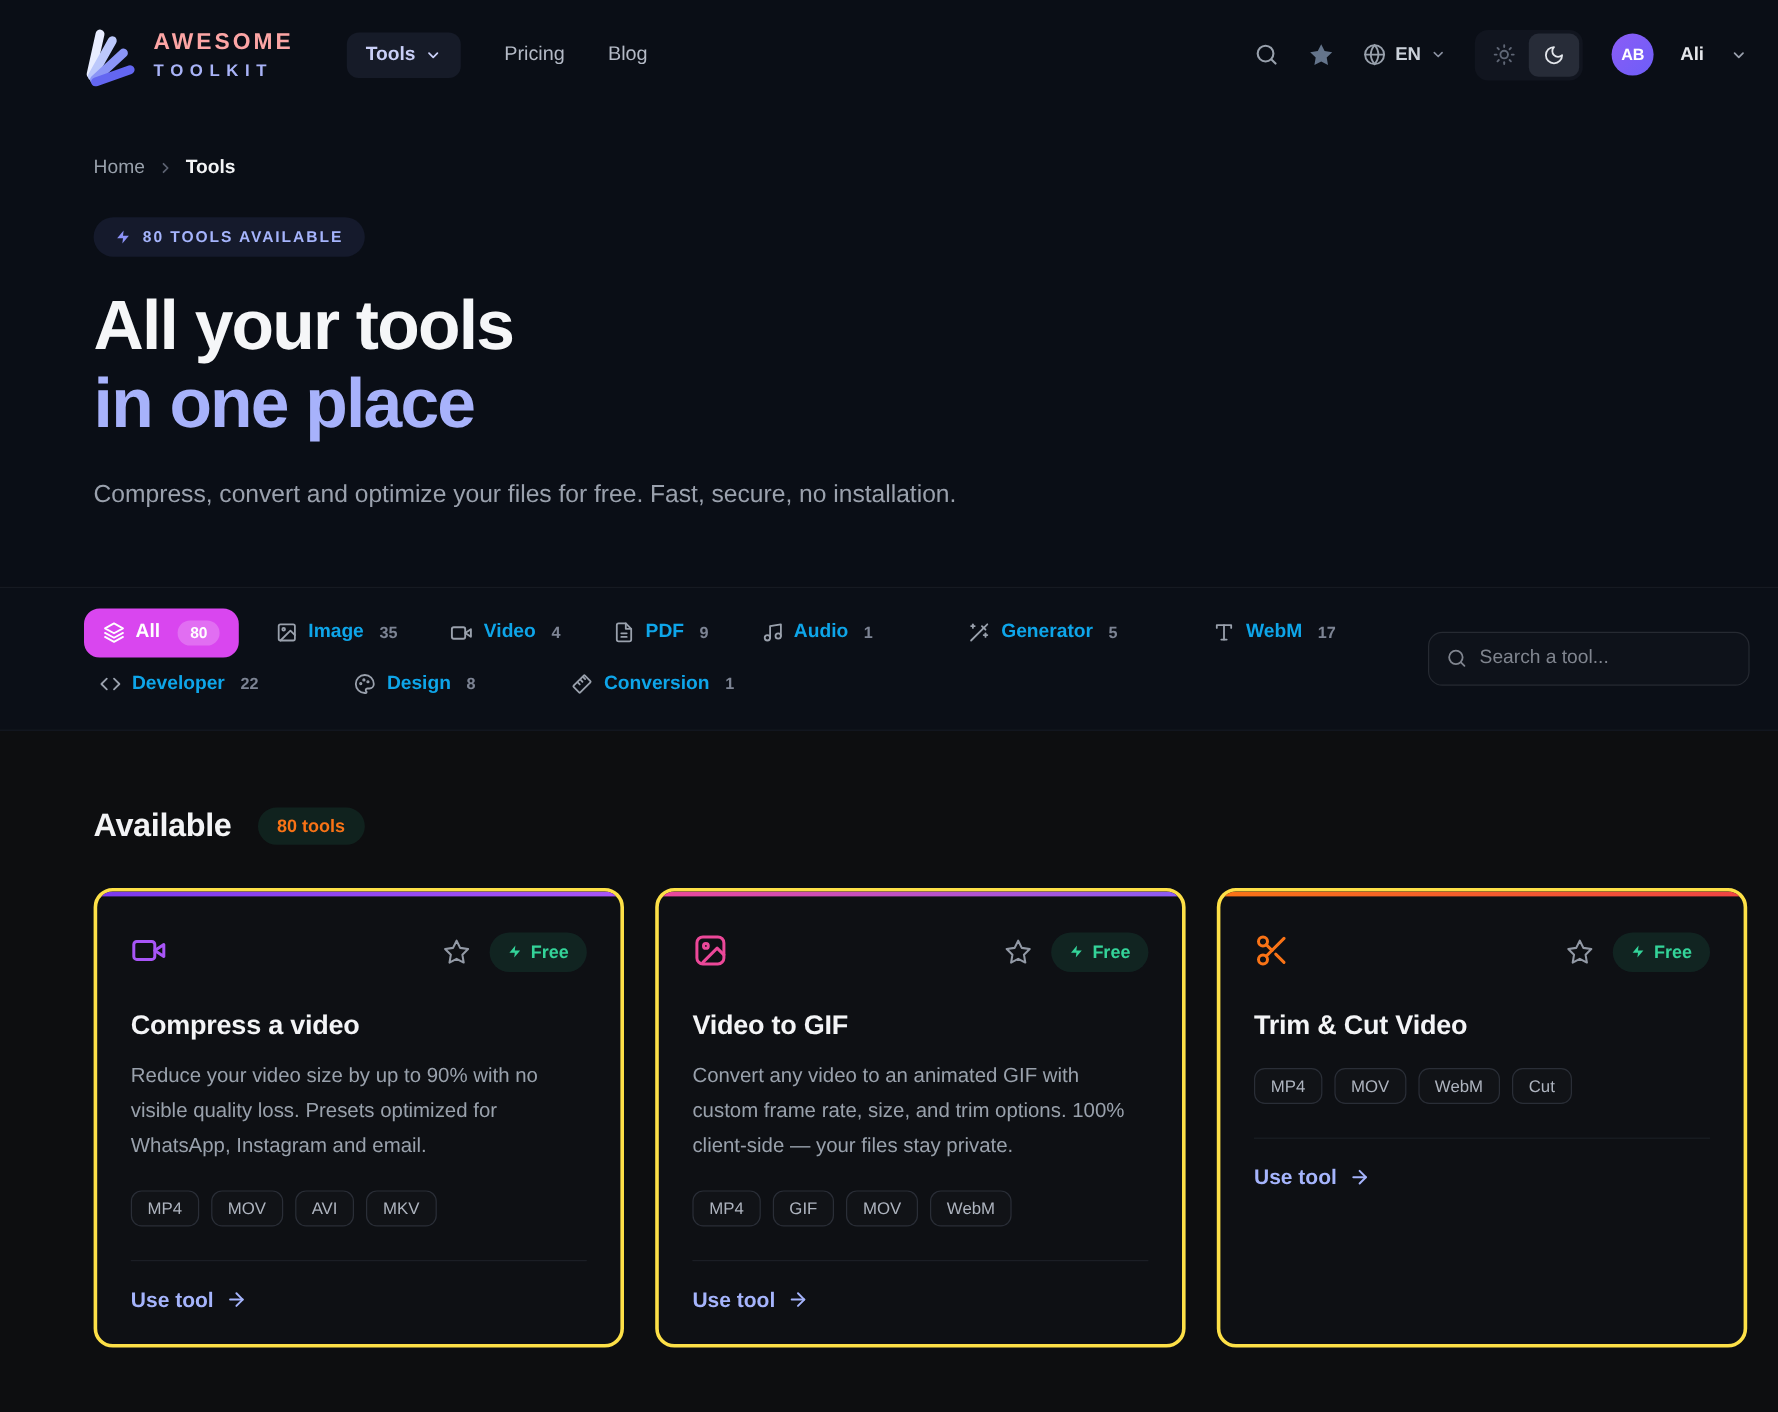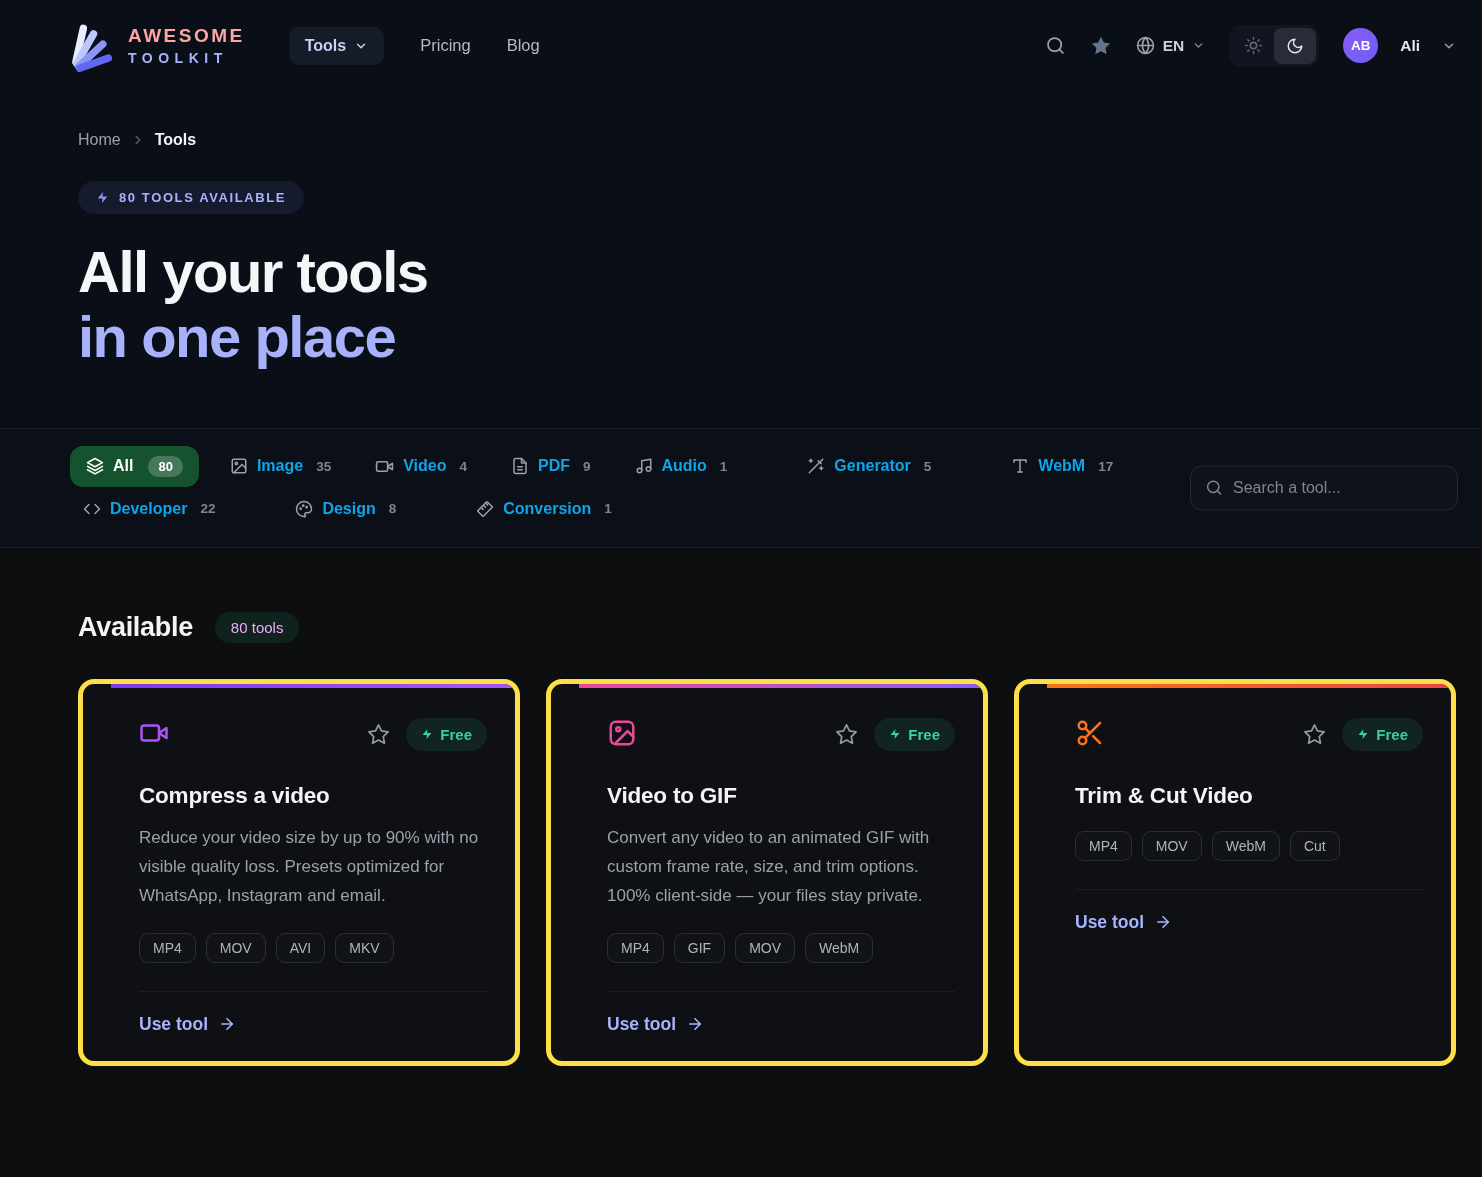--- a/index.html
+++ b/index.html
@@ -55,42 +55,42 @@
 
   
   .filterbar { background:#0b0f17; border-top:1px solid #161a22; border-bottom:1px solid #161a22;
                padding:17px 26px 19px 70px; position:relative; }
   .chip-rows { display:flex; flex-direction:column; gap:3px; }
   .chip-row { display:flex; align-items:center; gap:18px; }
   .chip { display:flex; align-items:center; gap:9px; padding:10px 13px; border-radius:10px;
           cursor:pointer; color:#9aa1ad; }
   .chip .chip-label { font-size:16px; font-weight:600; color:#0ea5e9; }
   .chip .chip-count { font-size:13.5px; font-weight:700; color:#7d8494; margin-left:4px; }
-  .chip.active { background:#14532d; border-radius:13px; padding:10px 16px; color:#fff; }
+  .chip.active { background:#d946ef; border-radius:13px; padding:10px 16px; color:#fff; }
   .chip.active .chip-label { color:#fff; }
   .chip.active .chip-count { background:rgba(255,255,255,.22); color:#fff; border-radius:999px;
                              padding:3px 10px; font-size:13px; margin-left:6px; }
   .tool-search { position:absolute; right:24px; top:50%; transform:translateY(-50%);
                  width:268px; height:45px; display:flex; align-items:center; gap:10px;
                  background:rgba(255,255,255,.015); border:1px solid #262a32; border-radius:12px;
                  padding:0 14px; }
   .tool-search input { flex:1; background:transparent; border:none; outline:none;
                        color:#d5d9e0; font-size:16px; font-family:inherit; min-width:0; }
   .tool-search input::placeholder { color:#80858f; }
   .tool-search .icon-btn { color:#80858f; }
 
   
   .main { padding:64px 26px 14px 78px; }
   .avail-head { display:flex; align-items:center; gap:22px; }
   .avail-head h2 { font-size:27px; font-weight:800; color:#f3f4f6; letter-spacing:-.3px; }
-  .count-pill { background:rgba(52,211,153,.1); color:#f0abfc; font-size:15px; font-weight:400;
+  .count-pill { background:rgba(52,211,153,.1); color:#f97316; font-size:15px; font-weight:700;
                 border-radius:999px; padding:7px 16px; }
 
   .cards { margin-top:36px; display:grid; grid-template-columns:repeat(3,1fr); gap:26px; }
-  .card { background:#0e1014; border:5px solid #fde047; border-radius:16px; overflow:hidden; cursor:pointer;padding-left:28px; }
+  .card { background:#0e1014; border:3px solid #fde047; border-radius:16px; overflow:hidden; cursor:pointer; }
   .card-topbar { height:4px; }
   .card-body { padding:30px 28px 26px; }
   .card-head { display:flex; align-items:flex-start; justify-content:space-between; }
   .card-head-right { display:flex; align-items:center; gap:16px; }
   .star-btn { color:#9299a5; cursor:pointer; }
   .free-badge { display:flex; align-items:center; gap:7px; background:rgba(52,211,153,.1);
                 border-radius:999px; padding:8px 15px; }
   .free-badge span { font-size:15px; font-weight:600; color:#34d399; }
   .free-badge .bolt { color:#34d399; }
   .card-title { margin-top:32px; font-size:22.5px; font-weight:700; color:#f3f4f6; letter-spacing:-.2px; }
@@ -216,20 +216,21 @@
             <polygon points="13 2 3 14 12 14 11 22 21 10 12 10 13 2"></polygon>
           </svg>
       </span>
       <span>80 TOOLS AVAILABLE</span>
     </div>
 
     <h1>
       <span>All your tools</span><br>
       <span class="accent-line">in one place</span>
     </h1>
+    <p class="hero-sub">Compress, convert and optimize your files for free. Fast, secure, no installation.</p>
   </section>
 </div>
 
 <section class="filterbar">
   <div class="chip-rows">
     <div class="chip-row">
       <div class="chip active">
         <span>
           <svg width="18" height="18" viewBox="0 0 24 24" fill="none" stroke="currentColor" stroke-width="2" stroke-linecap="round" stroke-linejoin="round">
               <path d="M12 2 2 7.5l10 5.5 10-5.5L12 2z"></path>

